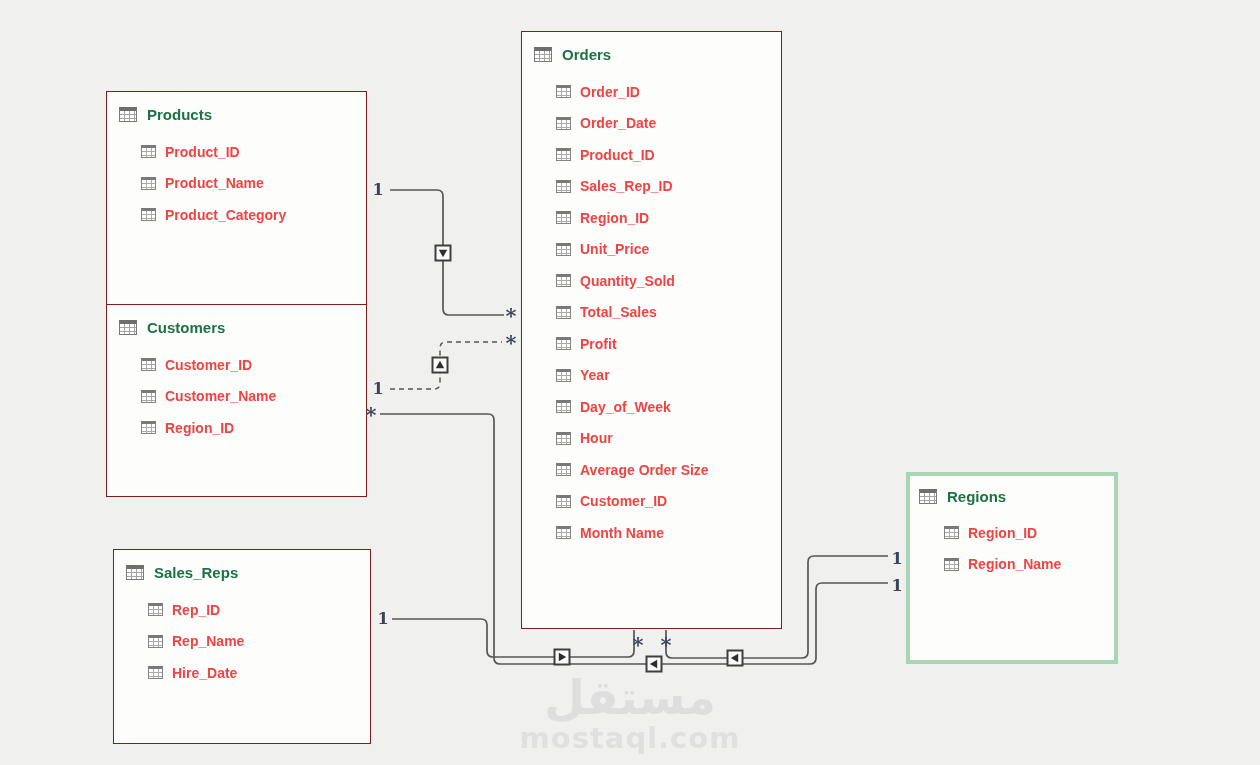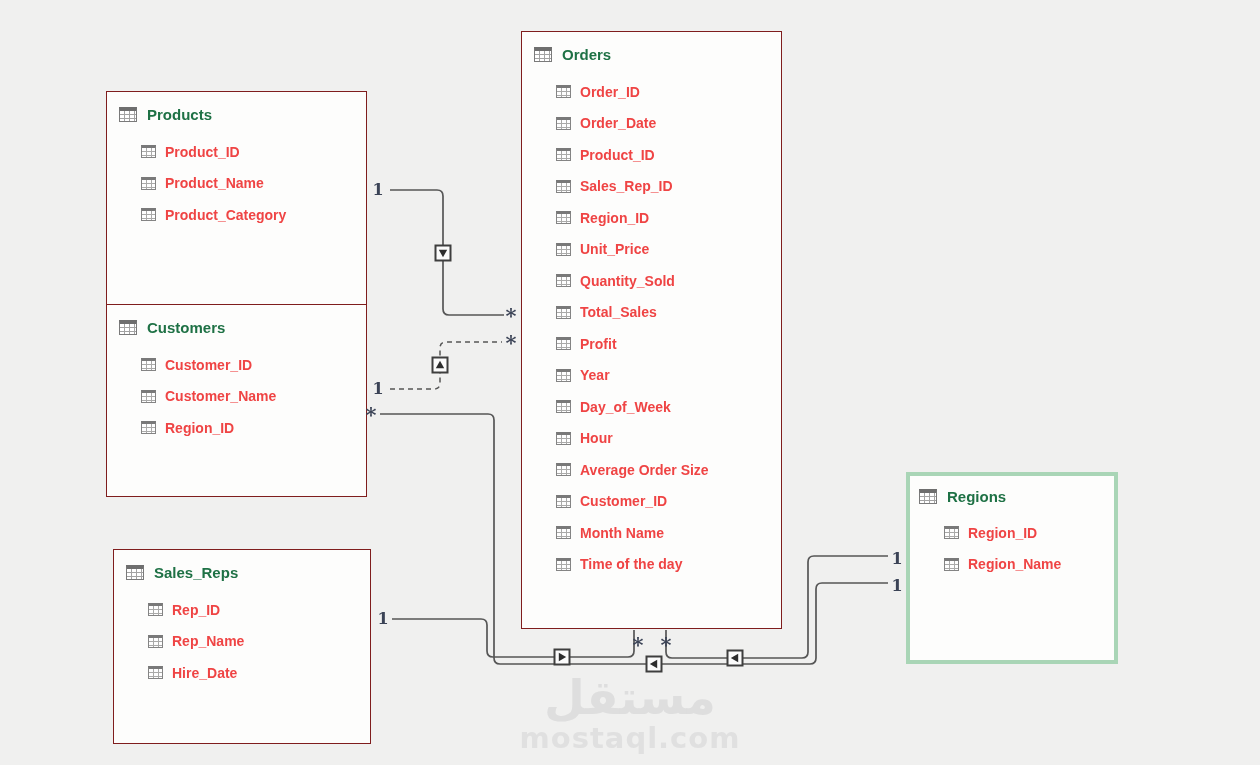--- a/index.html
+++ b/index.html
@@ -232,24 +232,20 @@
           <span class="field-label">Average Order Size</span>
         </div>
         <div class="field-row">
           <span class="icon-grid sm"></span>
           <span class="field-label">Customer_ID</span>
         </div>
         <div class="field-row">
           <span class="icon-grid sm"></span>
           <span class="field-label">Month Name</span>
         </div>
-        <div class="field-row">
-          <span class="icon-grid sm"></span>
-          <span class="field-label">Time of the day</span>
-        </div>
       </div>
   </div>
 
   <div class="tbl selected" style="left:906px;top:472px;width:212px;height:192px;">
     <div class="tbl-header">
       <span class="icon-grid lg"></span>
       <span class="tbl-title">Regions</span>
     </div>
     <div class="tbl-fields">
         <div class="field-row">

